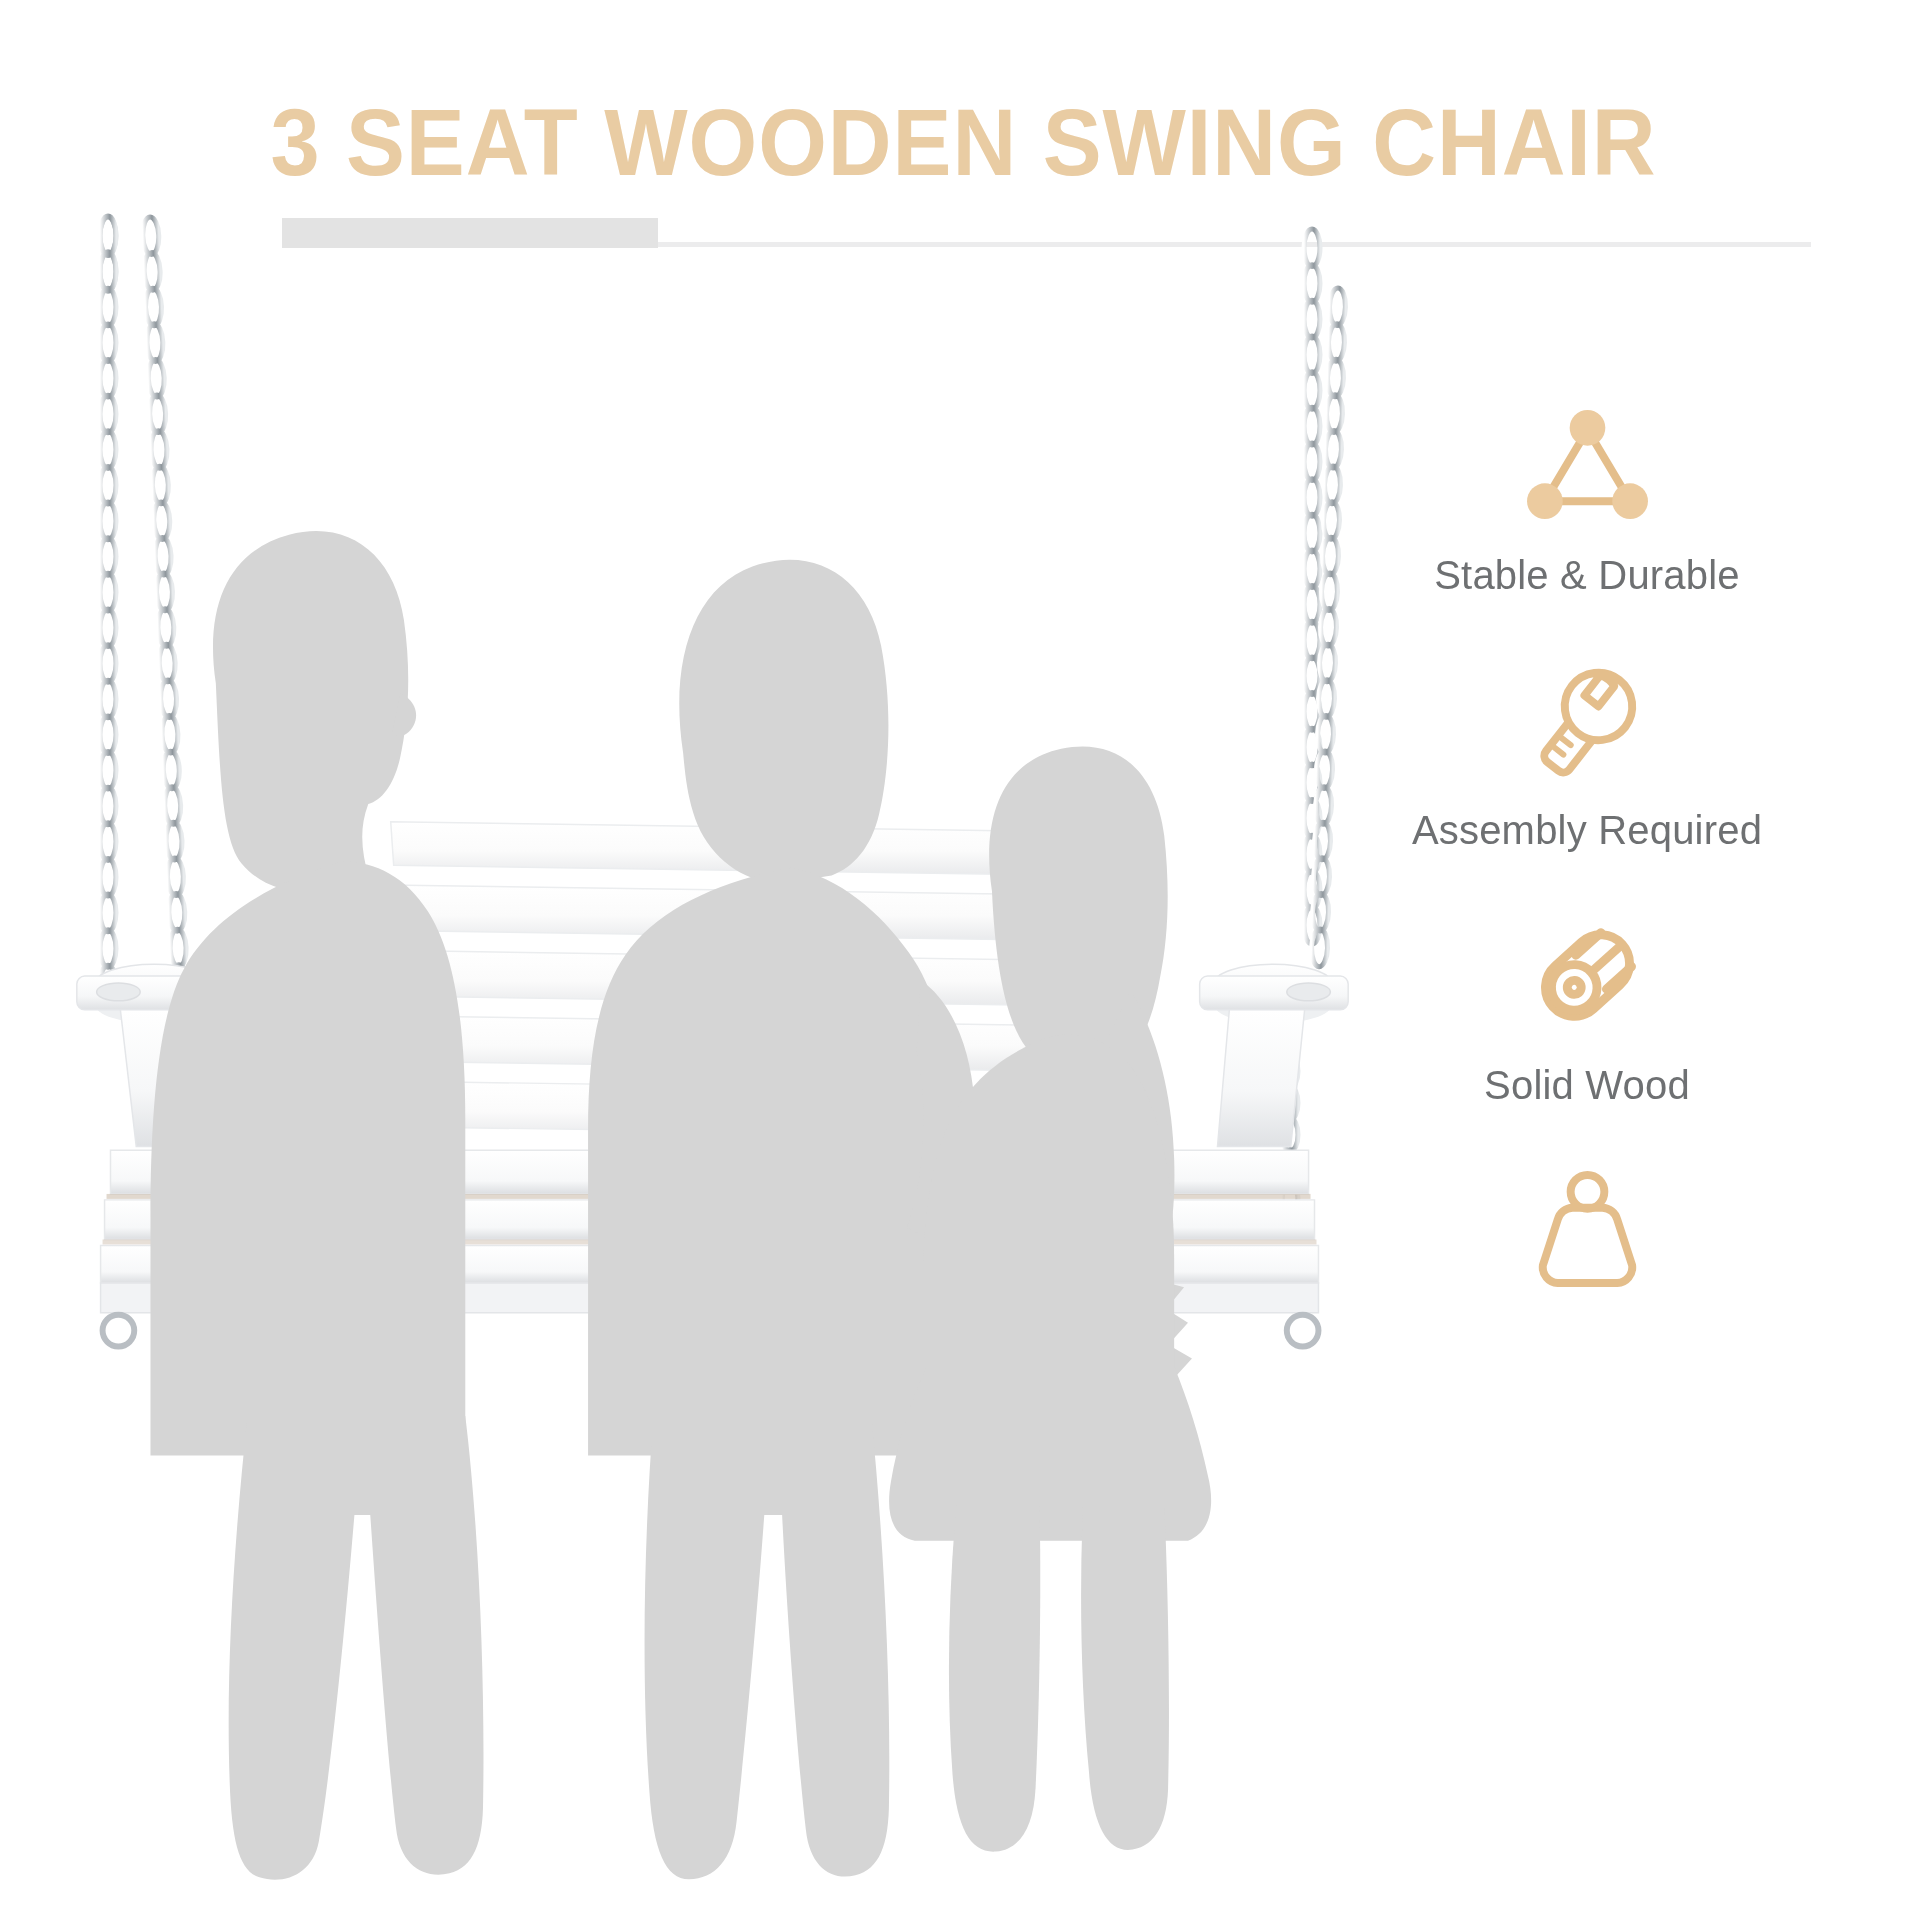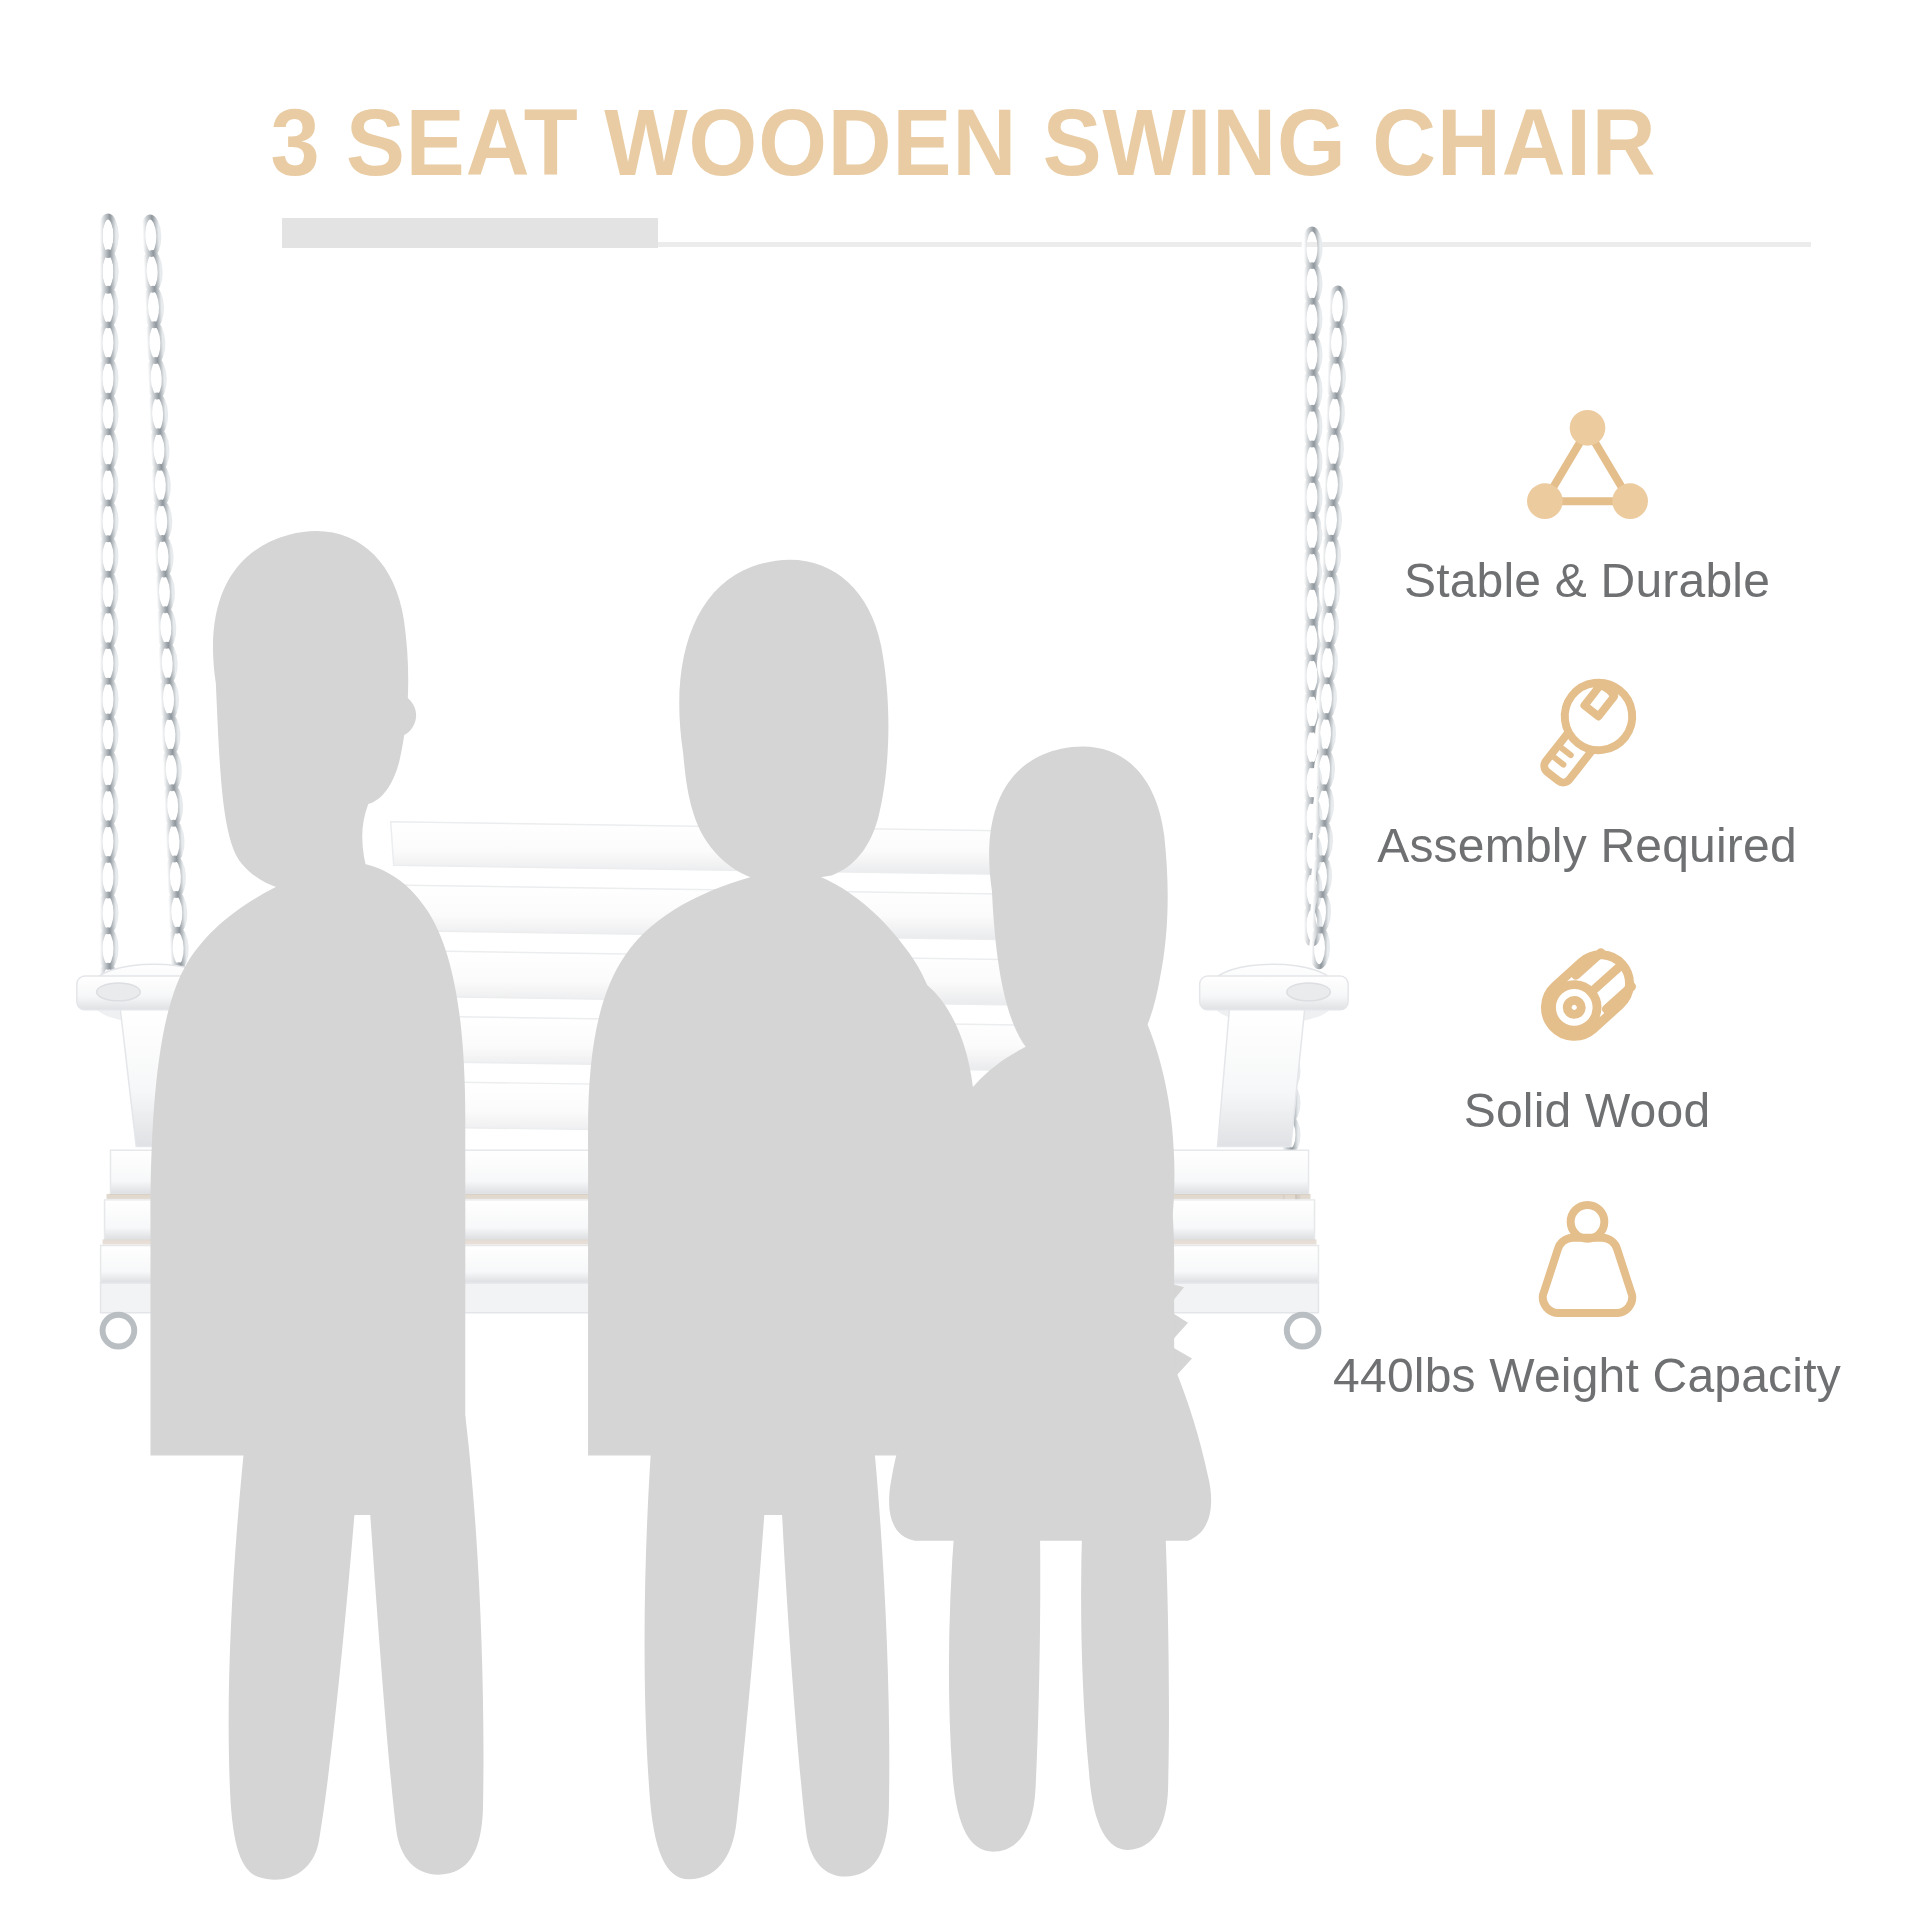--- a/index.html
+++ b/index.html
@@ -121,21 +121,21 @@
     width: 139px;
     height: 139px;
     display: flex;
     align-items: center;
     justify-content: center;
   }
   .feature-icon svg { display: block; overflow: visible; }
   .feature-label {
     margin-top: 18px;
     font-family: "Liberation Sans", sans-serif;
-    font-size: 48px;
+    font-size: 40px;
     font-weight: 300;
     color: #6e7072;
     letter-spacing: 0.2px;
     white-space: nowrap;
     text-align: center;
   }
 </style>
 </head>
 <body>
 
@@ -557,18 +557,17 @@
           <path d="M44,38 L74,38
                    A16,16 0 0 1 89,50
                    L104,96
                    A16,16 0 0 1 89,114
                    L29,114
                    A16,16 0 0 1 14,96
                    L29,50
                    A16,16 0 0 1 44,38 Z" fill="none" stroke="#e4be8b" stroke-width="8" stroke-linejoin="round"></path>
         </svg>
       </div>
-      <div class="feature-label">440lbs Weight Capacity</div>
     </div>
 
   </div>
 </div>
 
 
 </body></html>

